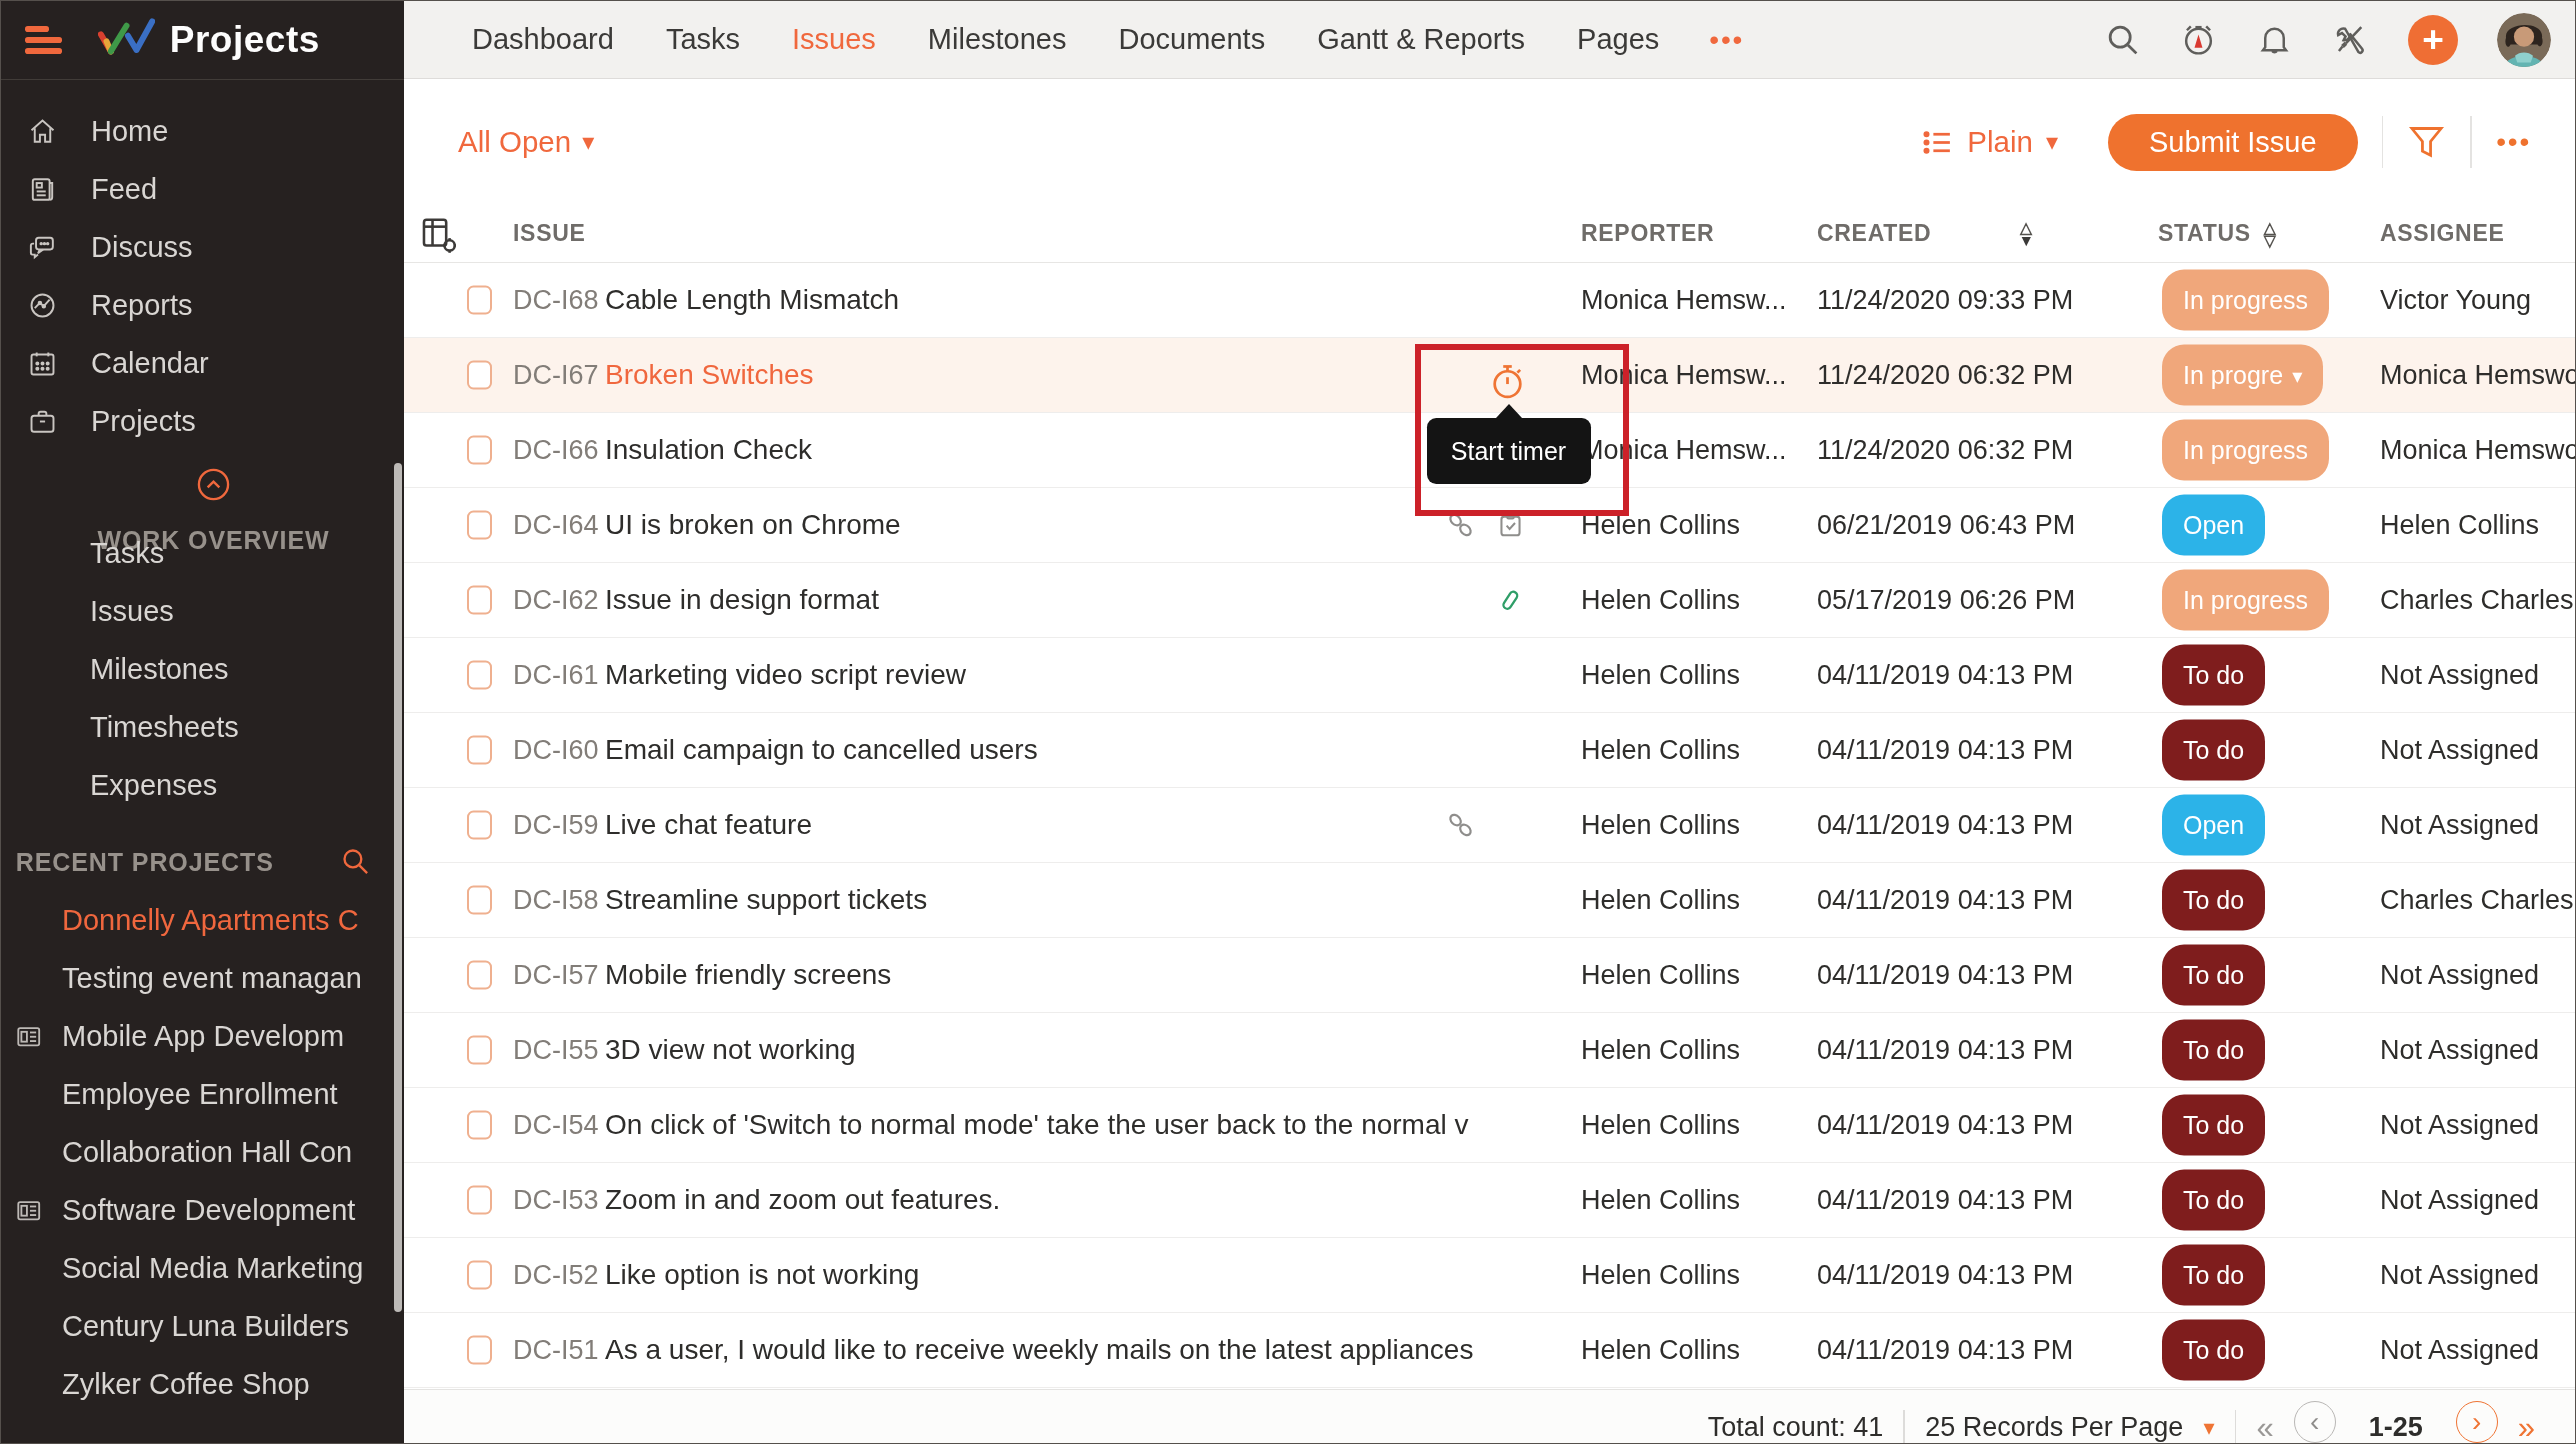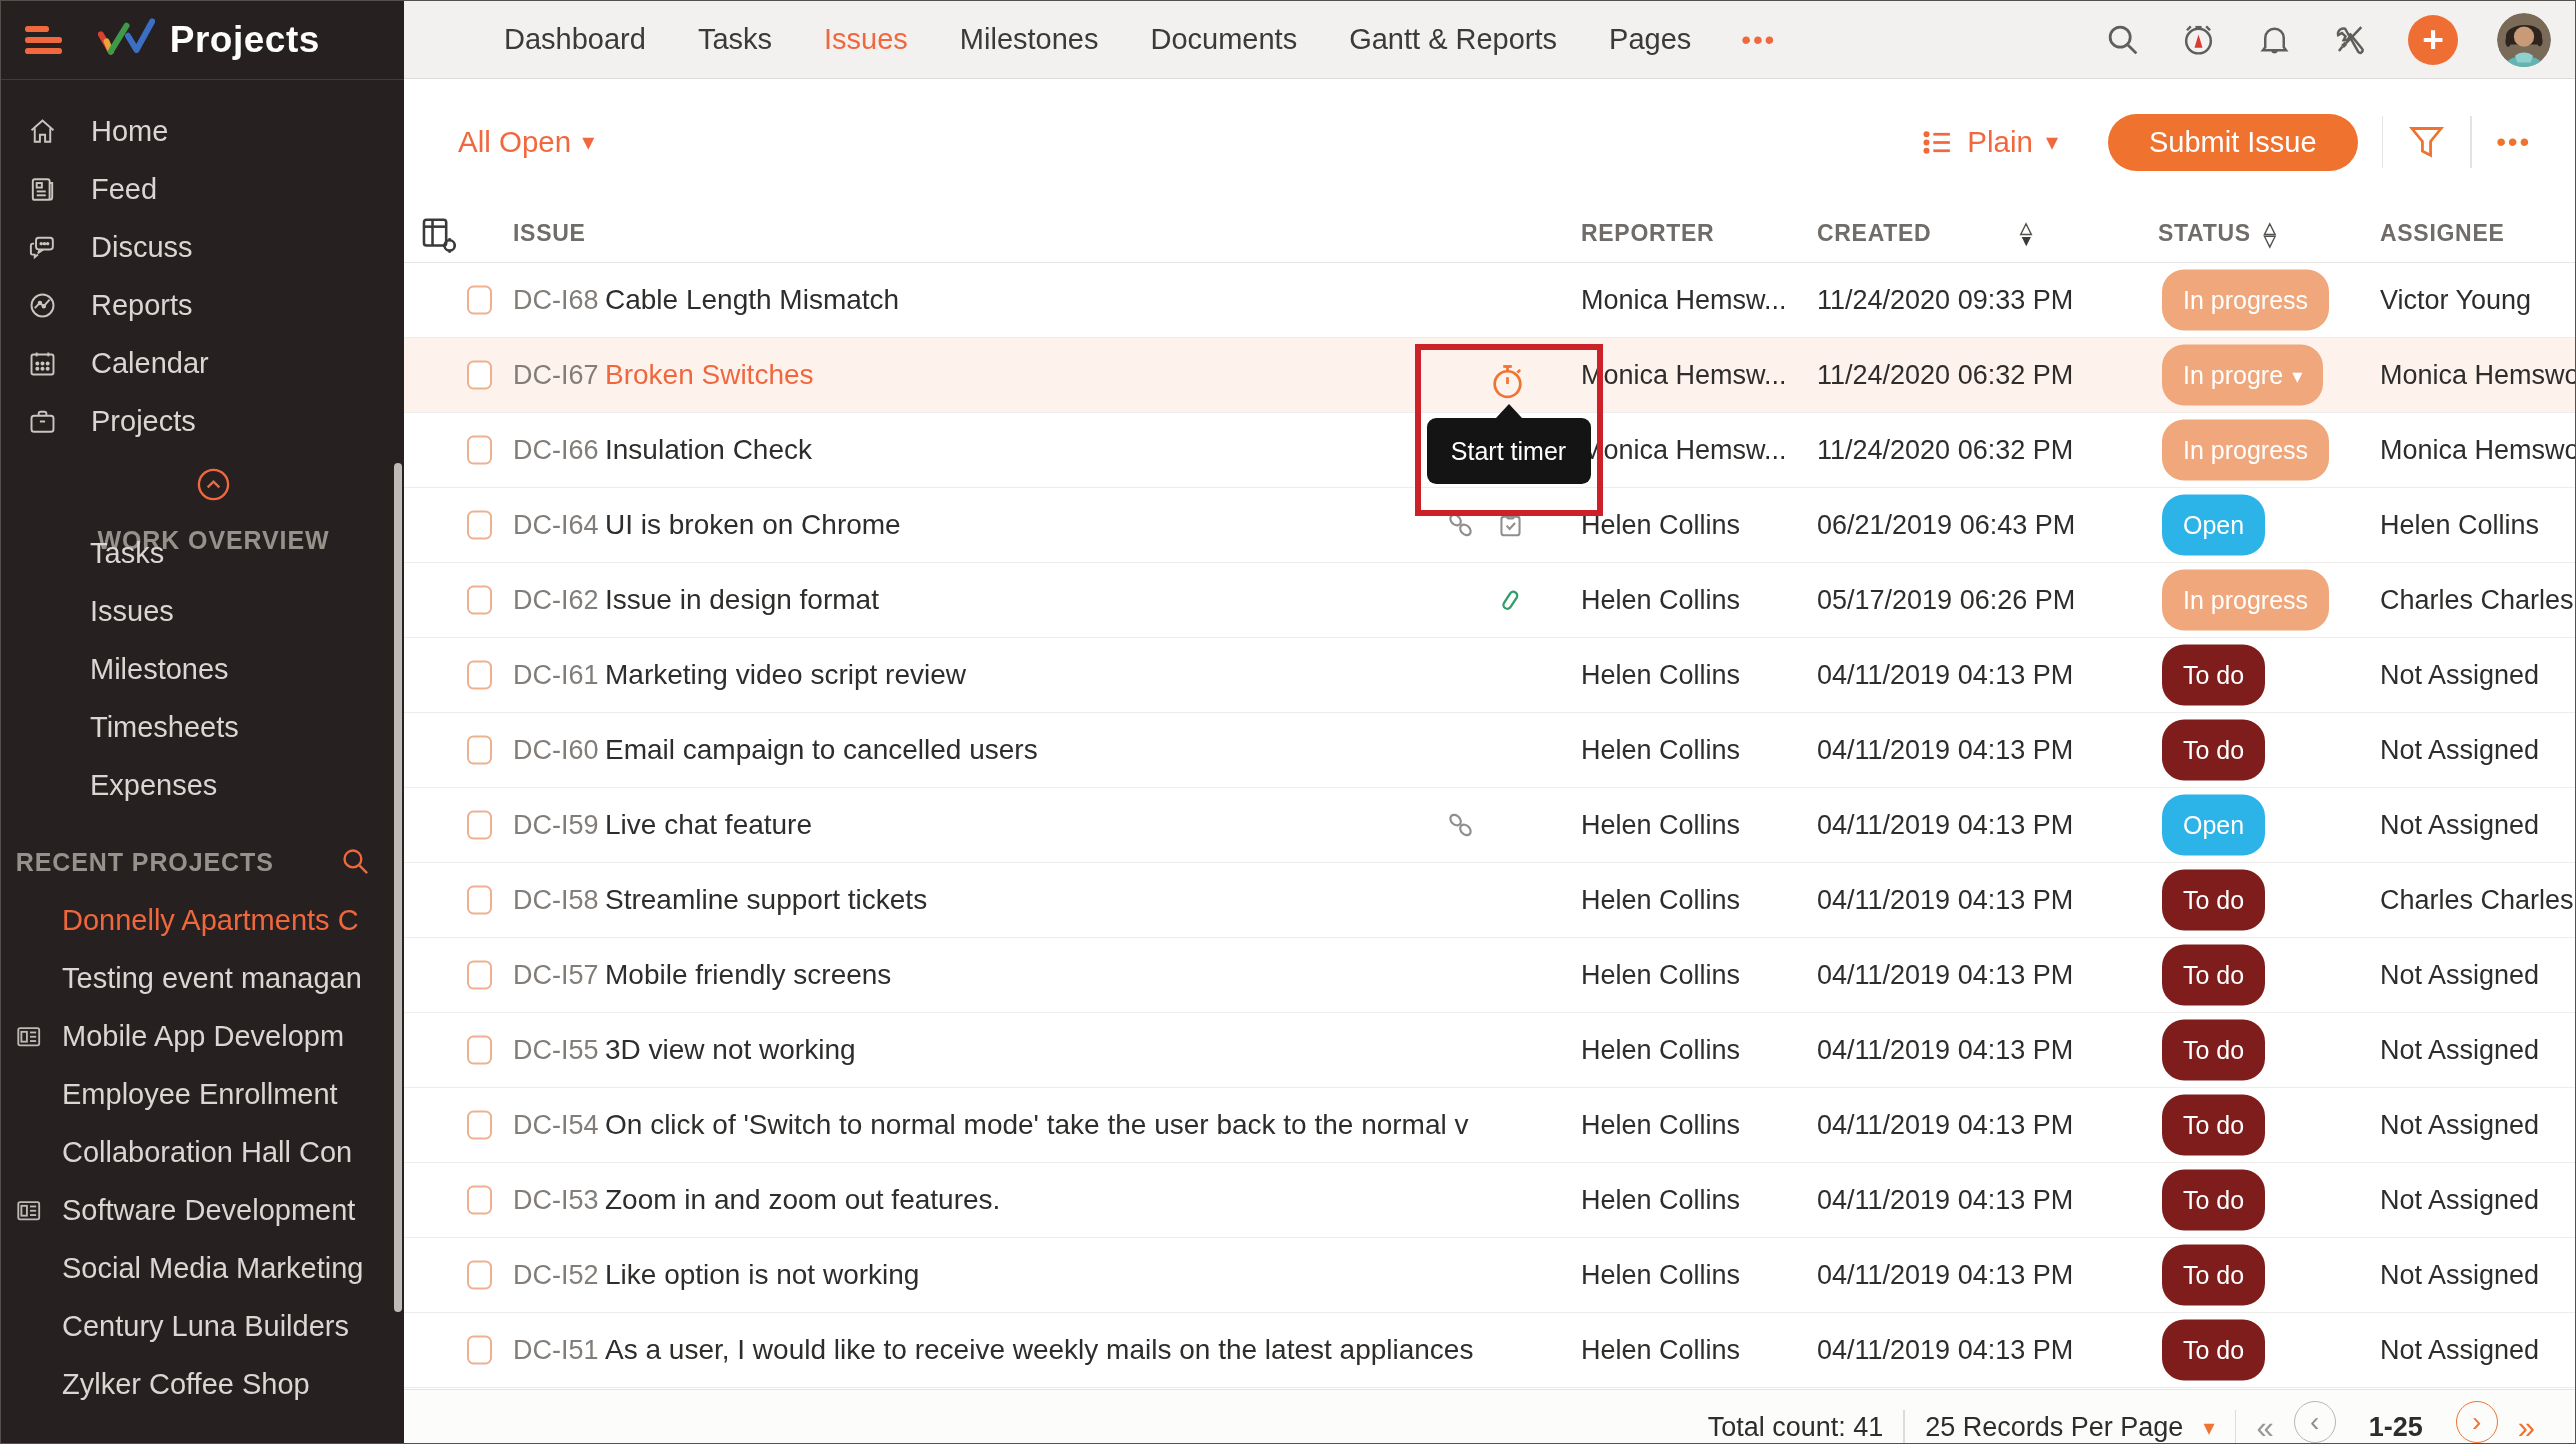--- a/index.html
+++ b/index.html
@@ -34,21 +34,21 @@
     font-size:29px; color:#d9d6d3; cursor:pointer; position:relative; }
   .proj-item { padding-left:61px; }
   .proj-item.active { color:#f0673e; }
   .proj-item .pt-icon { position:absolute; left:13px; width:29.5px; height:28px; color:#bdb9b5; }
   .recent-search { position:absolute; right:33px; top:13px; width:31px; height:31px; color:#f0683d; cursor:pointer; }
   .sb-scroll { position:absolute; right:1.8px; top:462px; width:8.3px; height:849px;
     background:#d8d5d2; border-radius:4.6px; opacity:.85; }
 
   
   .topnav { position:absolute; left:403px; right:0; top:0; height:78px;
-    background:#f2f1ef; border-bottom:1.8px solid #dedcda; display:flex; align-items:center;padding-left:32px; }
+    background:#f2f1ef; border-bottom:1.8px solid #dedcda; display:flex; align-items:center; }
   .tabs { display:flex; align-items:center; gap:52px; padding-left:68px; }
   .tab { font-size:29px; color:#3b3a38; cursor:pointer; white-space:nowrap; }
   .tab.active { color:#f0683d; }
   .tab-more { color:#f0683d; font-size:28px; letter-spacing:1.8px; cursor:pointer; }
   .nav-icons { margin-left:auto; display:flex; align-items:center; gap:39px; padding-right:24px; }
   .nicon { width:37px; height:37px; color:#5f5e5b; cursor:pointer; }
   .plus-btn { width:50px; height:50px; border-radius:50%; background:#ef6e34; color:#fff;
     display:flex; align-items:center; justify-content:center; font-size:37px; font-weight:700; cursor:pointer; }
   .avatar { width:54px; height:54px; border-radius:50%; overflow:hidden; cursor:pointer; }
 
@@ -93,21 +93,21 @@
   .rcre { position:absolute; left:1413px; top:50%; transform:translateY(-50%); font-size:27px; color:#2e2d2b; white-space:nowrap; }
   .rstat { position:absolute; left:1758px; top:50%; transform:translateY(-50%); }
   .badge { height:61px; border-radius:22px; padding:0 21px; display:inline-flex; align-items:center; gap:9.2px;
     color:#fff; font-size:25px; white-space:nowrap; cursor:pointer; }
   .badge.inprogress { background:#f0a77b; } .badge.open { background:#2cb3e8; } .badge.todo { background:#7f1d1d; }
   .bcaret { font-size:20.3px; }
   .rass { position:absolute; left:1976px; right:0; top:50%; transform:translateY(-50%);
     font-size:27px; color:#2e2d2b; white-space:nowrap; overflow:hidden; }
 
   
-  .anno { position:absolute; left:1011px; top:264px; width:188px; height:172px;
+  .anno { position:absolute; left:1011px; top:264px; width:214px; height:172px;
     border:6.5px solid #cc2129; z-index:20; }
   .anno-timer { position:absolute; left:66px; top:11px; width:41px; height:42px; color:#ef7434; cursor:pointer; }
   .tooltip { position:absolute; left:5.5px; top:68px; width:164px; height:66px; background:#141414;
     border-radius:9.2px; display:flex; align-items:center; justify-content:center;
     color:#fff; font-size:25px; }
   .tooltip:before { content:""; position:absolute; top:-14px; left:50%; transform:translateX(-50%);
     border-left:13px solid transparent; border-right:13px solid transparent; border-bottom:14.8px solid #141414; }
 
   
   .pagebar { position:absolute; left:0; right:0; bottom:0; height:54px; background:#fcfcfb;

